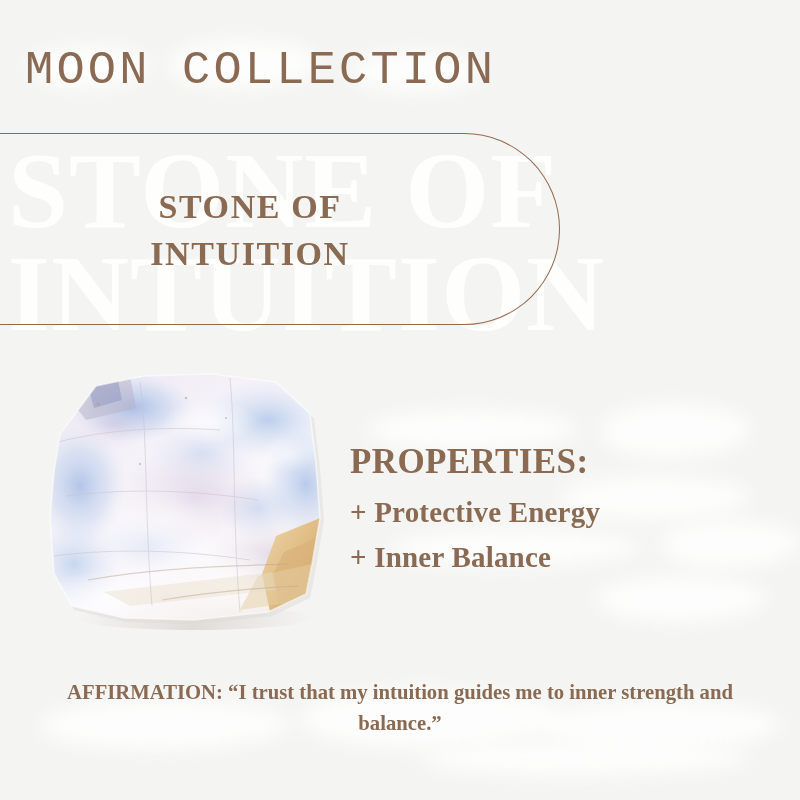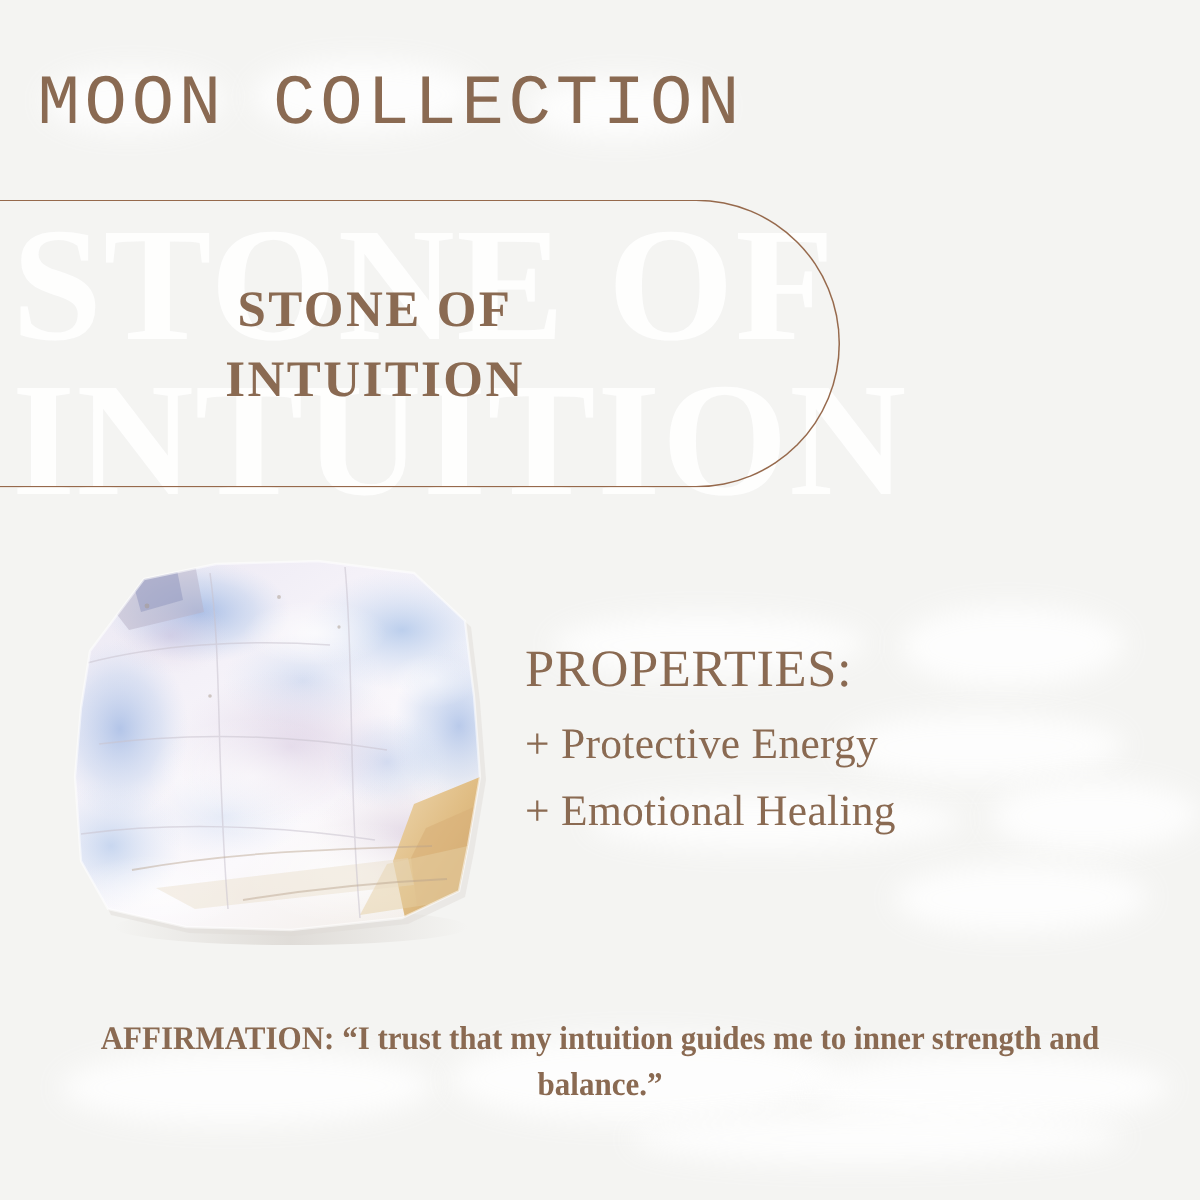--- a/index.html
+++ b/index.html
@@ -119,29 +119,29 @@
   
   .properties {
     position: absolute;
     left: 350px;
     top: 428px;
     z-index: 3;
     color: #8a6a52;
     font-family: "Liberation Serif", "DejaVu Serif", serif;
   }
   .properties-heading {
-    font-weight: normal;
+    font-weight: bold;
     font-size: 35px;
     letter-spacing: .4px;
-    margin: 0 0 11px 0;
+    margin: 16px 0 11px 0;
     line-height: 1;
     white-space: nowrap;
   }
   .property-item {
-    font-weight: normal;
+    font-weight: bold;
     font-size: 29px;
     letter-spacing: .2px;
     line-height: 1.56;
     white-space: nowrap;
   }
 
   
   .affirmation {
     position: absolute;
     left: 32px;
@@ -293,18 +293,18 @@
 
       <path d="M52,18 L100,8 L168,6 L232,14 L266,46 L272,96 L276,150 L268,196
                L262,226 L224,244 L150,252 L80,250 L28,238 L10,206 L6,150
                L10,104 L16,66 Z" fill="none" stroke="#ffffff" stroke-width="1.6" opacity=".55"></path>
     </svg>
   </div>
 
   <div class="properties">
     <div class="properties-heading">PROPERTIES:</div>
     <div class="property-item">+ Protective Energy</div>
-    <div class="property-item">+ Emotional Healing</div>
+    <div class="property-item">+ Inner Balance</div>
   </div>
 
   <div class="affirmation">AFFIRMATION: “I trust that my intuition guides me to inner strength and balance.”</div>
 
 </div>
 
 </body></html>

